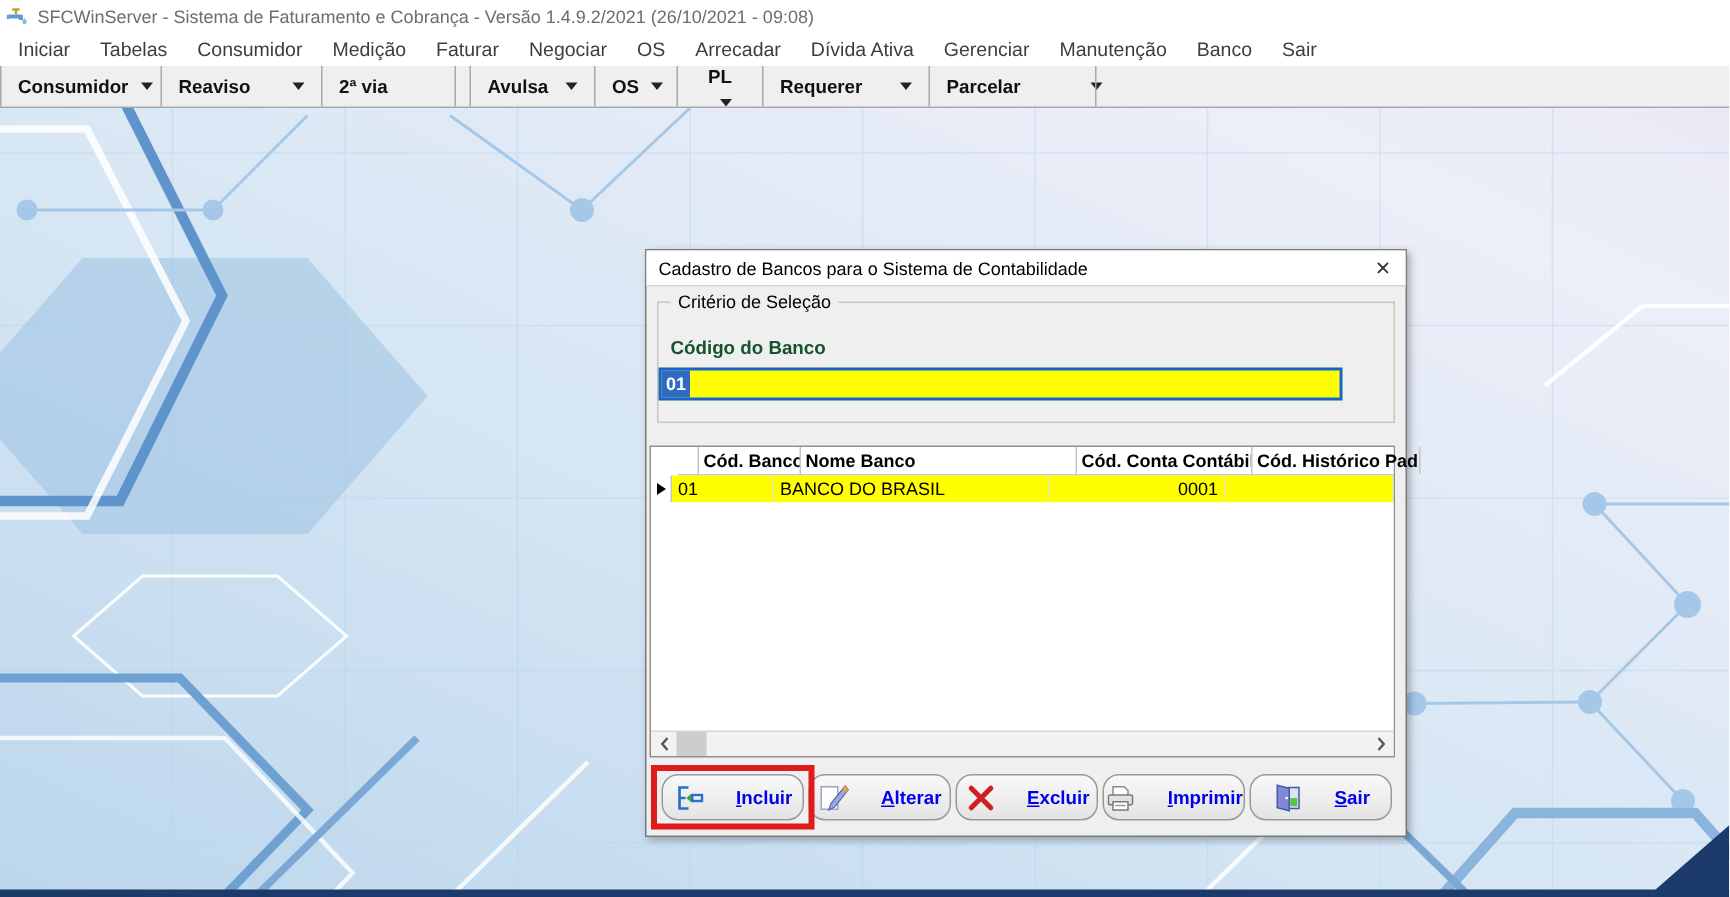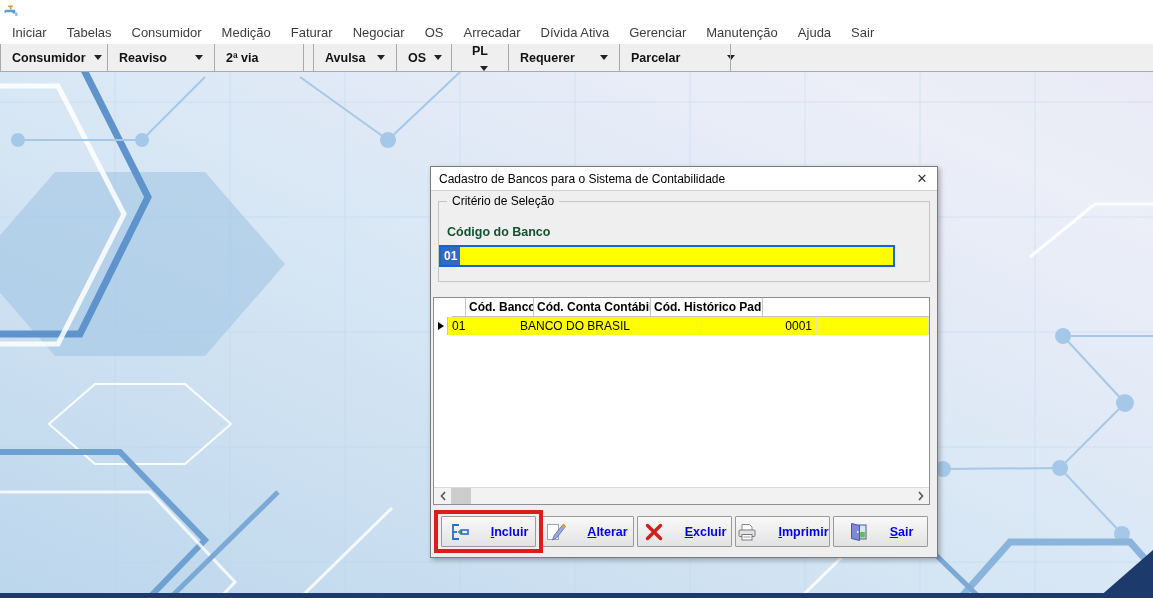--- a/index.html
+++ b/index.html
@@ -51,55 +51,56 @@
   .gr-cell { font-size:12px; color:#000; line-height:18px; padding:0 4px; border-right:1px solid #e6e6b0; white-space:nowrap; overflow:hidden; flex:0 0 auto; }
   .grid-row.selected .gr-cell { background:#ffff00; }
   .grid-filler { flex:1; background:#fff; }
   .hscroll { height:17px; flex:0 0 auto; background:#f2f2f2; border-top:1px solid #dadada; display:flex; align-items:stretch; }
   .scroll-btn { width:17px; display:flex; align-items:center; justify-content:center; }
   .scroll-thumb { width:20px; background:#cdcdcd; }
   .scroll-track { flex:1; }
 
   .actions { position:absolute; left:10px; top:325px; display:flex; gap:3px; }
   .btn-wrap { position:relative; width:95px; height:31px; }
-  .dlg-btn { width:95px; height:31px; background:linear-gradient(#f9f9f9,#e3e3e3); border:1px solid #9a9a9a; border-radius:1px; display:flex; align-items:center; justify-content:center; gap:20px; cursor:default; }
+  .dlg-btn { width:95px; height:31px; background:linear-gradient(#f9f9f9,#e3e3e3); border:1px solid #9a9a9a; border-radius:11px; display:flex; align-items:center; justify-content:center; gap:20px; cursor:default; }
   .dlg-btn .btn-icon { width:22px; height:22px; flex:0 0 auto; }
   .dlg-btn .btn-label { font-size:12.5px; font-weight:bold; color:#0000ee; white-space:nowrap; }
   .annotation { position:absolute; left:-7px; top:-6px; width:109px; height:43px; border:4px solid #e01b1b; pointer-events:none; z-index:5; }
 </style>
 </head>
 <body>
 
 <div class="screen">
 
   <div class="titlebar">
     <span class="app-icon">
       <svg viewBox="0 0 16 16" width="15" height="15">
         <rect x="4.2" y="1.6" width="5.6" height="1.7" rx="0.8" fill="#c8a12e"></rect>
         <rect x="6.2" y="3.1" width="1.8" height="2.8" fill="#c8a12e"></rect>
         <path d="M1.8 6 h8.7 c1 0 1.6 .6 1.6 1.6 V10 h-3.1 V8.9 H1.8 Z" fill="#5c9bd6"></path>
         <rect x="0.6" y="6.4" width="1.4" height="3" fill="#5c9bd6"></rect>
         <path d="M11.6 11.3 c0 .9 .7 1.6 1.5 1.6 .9 0 1.6 -.7 1.6 -1.6 0 -1 -1.6 -2.7 -1.6 -2.7 s-1.5 1.7 -1.5 2.7" fill="#7fc0ea"></path>
       </svg>
     </span>
+    <span class="title-text">SFCWinServer - Sistema de Faturamento e Cobrança - Versão 1.4.9.2/2021 (26/10/2021 - 09:08)</span>
   </div>
 
   <div class="menubar">
       <div class="menu-item">Iniciar</div>
       <div class="menu-item">Tabelas</div>
       <div class="menu-item">Consumidor</div>
       <div class="menu-item">Medição</div>
       <div class="menu-item">Faturar</div>
       <div class="menu-item">Negociar</div>
       <div class="menu-item">OS</div>
       <div class="menu-item">Arrecadar</div>
       <div class="menu-item">Dívida Ativa</div>
       <div class="menu-item">Gerenciar</div>
       <div class="menu-item">Manutenção</div>
-      <div class="menu-item">Ajuda</div>
+      <div class="menu-item">Banco</div>
       <div class="menu-item">Sair</div>
     </div>
 
   <div class="toolbar">
       <div class="tb-sep"></div>
       <div class="tb-btn" style="width: 106px;">
         <span class="tb-label">Consumidor</span>
         <span class="tb-arrow"></span>
       </div>
       <div class="tb-sep"></div>
@@ -219,20 +220,21 @@
         </div>
         <span class="field-label">Código do Banco</span>
         <div class="field">
           <span class="selection">01</span>
         </div>
 
         <div class="grid">
           <div class="grid-header">
               <div class="gh-cell gh-ind"></div>
               <div class="gh-cell" style="width: 68px; text-align: left;">Cód. Banco</div>
+              <div class="gh-cell" style="width: 184px; text-align: left;">Nome Banco</div>
               <div class="gh-cell" style="width: 117px; text-align: right;">Cód. Conta Contábil</div>
               <div class="gh-cell" style="width: 112px; text-align: left;">Cód. Histórico Padrão</div>
             </div>
           <div class="grid-rows">
               <div class="grid-row selected">
                 <div class="gr-ind">
                   <span class="row-pointer"></span>
                 </div>
                 <div class="gr-cell" style="width: 68px; text-align: left;">01</div>
                 <div class="gr-cell" style="width: 184px; text-align: left;">BANCO DO BRASIL</div>

